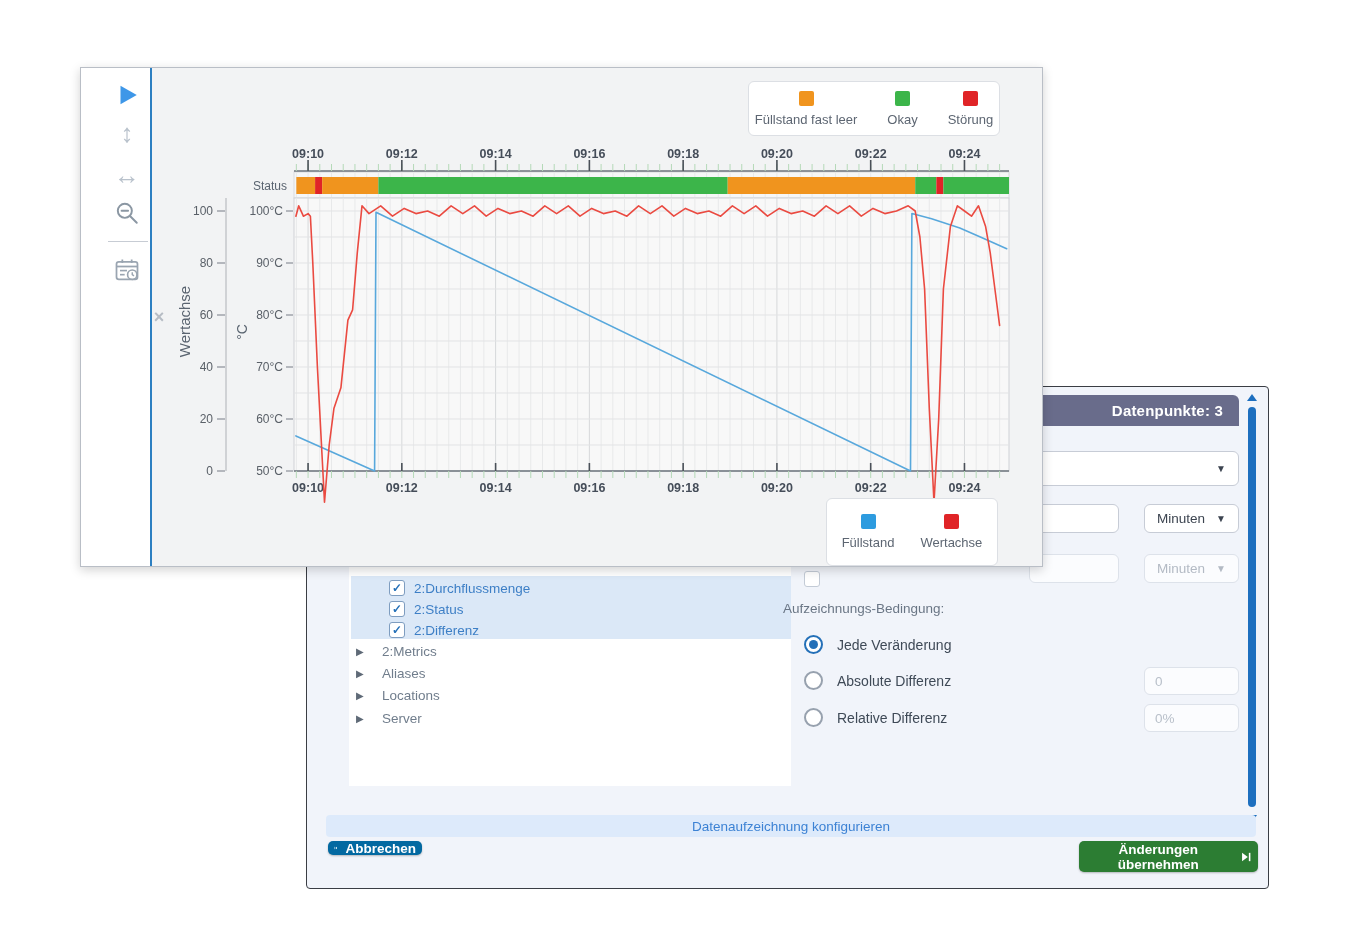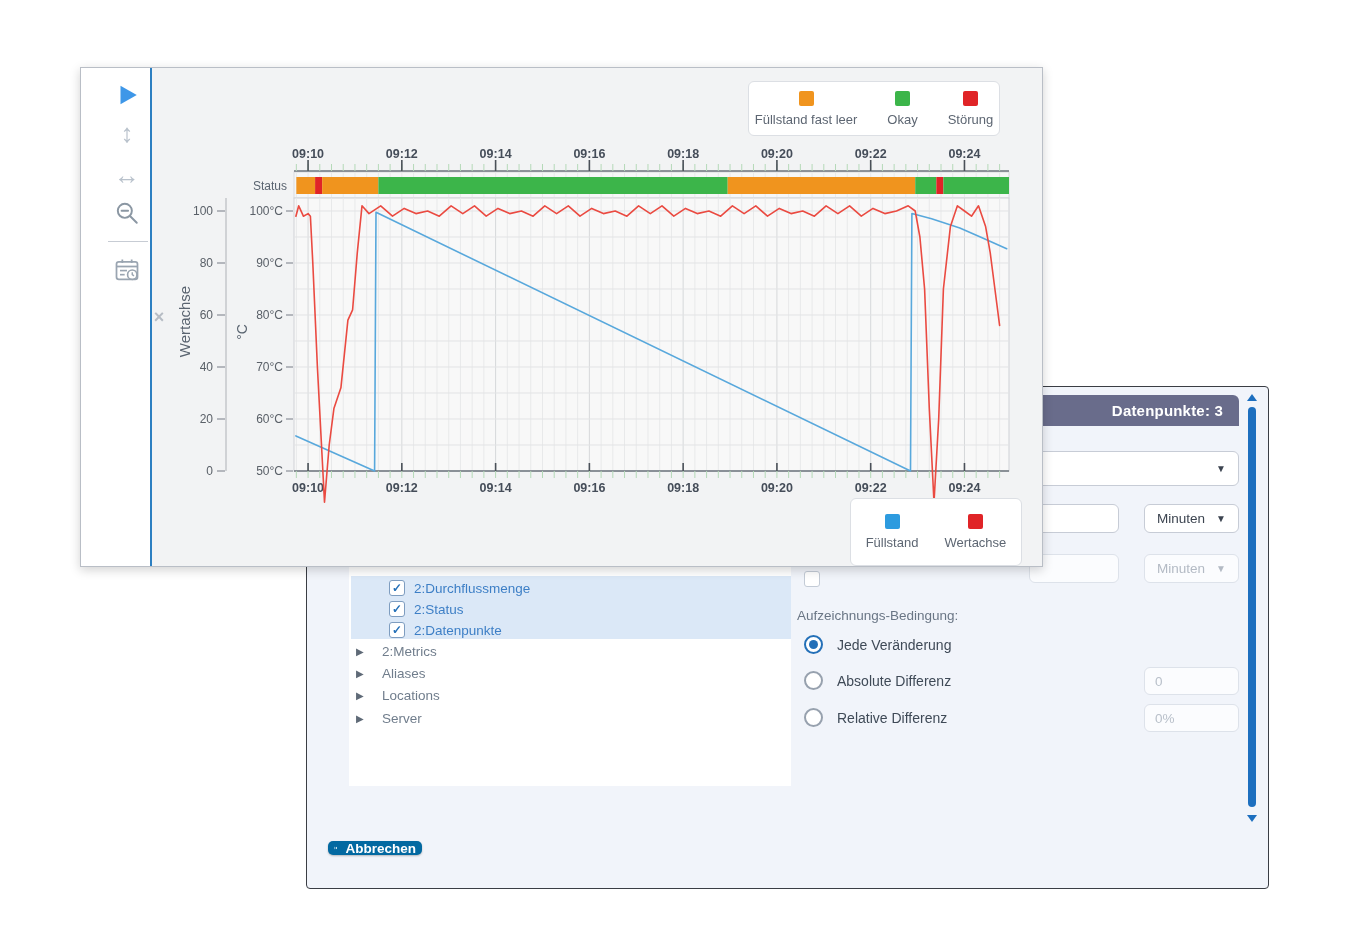--- a/index.html
+++ b/index.html
@@ -111,67 +111,77 @@
     <div class="tree-chk-row" style="left:40px;top:17px;">
       <span class="checkbox">✓</span>
       <span class="lbl">2:Durchflussmenge</span>
     </div>
     <div class="tree-chk-row" style="left:40px;top:38px;">
       <span class="checkbox">✓</span>
       <span class="lbl">2:Status</span>
     </div>
     <div class="tree-chk-row" style="left:40px;top:59px;">
       <span class="checkbox">✓</span>
-      <span class="lbl">2:Datenpunkte</span>
+      <span class="lbl">2:Differenz</span>
     </div>
     <div class="tree-node" style="left:0;top:80px;">
       <span class="tri">▶</span>
       <span class="lbl">2:Metrics</span>
     </div>
     <div class="tree-node" style="left:0;top:102px;">
       <span class="tri">▶</span>
       <span class="lbl">Aliases</span>
     </div>
     <div class="tree-node" style="left:0;top:124px;">
       <span class="tri">▶</span>
       <span class="lbl">Locations</span>
     </div>
     <div class="tree-node" style="left:0;top:147px;">
       <span class="tri">▶</span>
       <span class="lbl">Server</span>
     </div>
   </div>
 
-  <div class="abs cond-label" style="left:490px;top:214px;margin-top:7px;">Aufzeichnungs-Bedingung:</div>
+  <div class="abs cond-label" style="left:476px;top:214px;">Aufzeichnungs-Bedingung:</div>
 
   <div class="abs radio-row" style="left:497px;top:248px;">
     <span class="radio sel">
         <span class="dot"></span>
       </span>
     <span class="lbl">Jede Veränderung</span>
   </div>
   <div class="abs radio-row" style="left:497px;top:284px;">
     <span class="radio"></span>
     <span class="lbl">Absolute Differenz</span>
   </div>
   <input class="abs textinput" style="left: 837px; top: 280px; width: 95px; height: 28px;" type="text" disabled="" placeholder="0">
   <div class="abs radio-row" style="left:497px;top:321px;">
     <span class="radio"></span>
     <span class="lbl">Relative Differenz</span>
   </div>
   <input class="abs textinput" style="left: 837px; top: 317px; width: 95px; height: 28px;" type="text" disabled="" placeholder="0%">
 
 
+  <div class="abs footer-link">
+    <span>Datenaufzeichnung konfigurieren</span>
+  </div>
 
   <button class="abs btn btn-cancel">
     <svg width="14" height="14" viewBox="0 0 24 24">
       <rect x="4" y="4" width="3" height="16" fill="#fff"></rect>
         <path d="M20 4 L9 12 L20 20 Z" fill="#fff"></path>
     </svg>
     <span>Abbrechen</span>
+  </button>
+  <button class="abs btn btn-apply">
+    <span>Änderungen übernehmen</span>
+    <svg width="14" height="14" viewBox="0 0 24 24">
+      <path d="M4 4 L15 12 L4 20 Z" fill="#fff"></path>
+        <rect x="17" y="4" width="3" height="16" fill="#fff"></rect>
+    </svg>
   </button>
 </section>
 
 <section class="abs chart-window">
 
   <div class="abs toolbar">
     <div class="tool" style="top:14px;">
       <svg width="26" height="26" viewBox="0 0 24 24">
         <path d="M6 3.5 L21 12 L6 20.5 Z" fill="#3e97e8"></path>
       </svg>
@@ -548,21 +558,21 @@
     <div class="legend-item">
       <span class="legend-sq" style="background: rgb(60, 181, 74);"></span>
       <span class="legend-lbl">Okay</span>
     </div>
     <div class="legend-item">
       <span class="legend-sq" style="background: rgb(224, 36, 39);"></span>
       <span class="legend-lbl">Störung</span>
     </div>
   </div>
 
-  <div class="abs legend-box" style="left:745px;top:430px;width:170px;height:66px;gap:26px;margin-left:24px;">
+  <div class="abs legend-box" style="left:745px;top:430px;width:170px;height:66px;gap:26px;">
     <div class="legend-item">
       <span class="legend-sq" style="background: rgb(45, 155, 223);"></span>
       <span class="legend-lbl">Füllstand</span>
     </div>
     <div class="legend-item">
       <span class="legend-sq" style="background: rgb(224, 36, 39);"></span>
       <span class="legend-lbl">Wertachse</span>
     </div>
   </div>
 </section>

